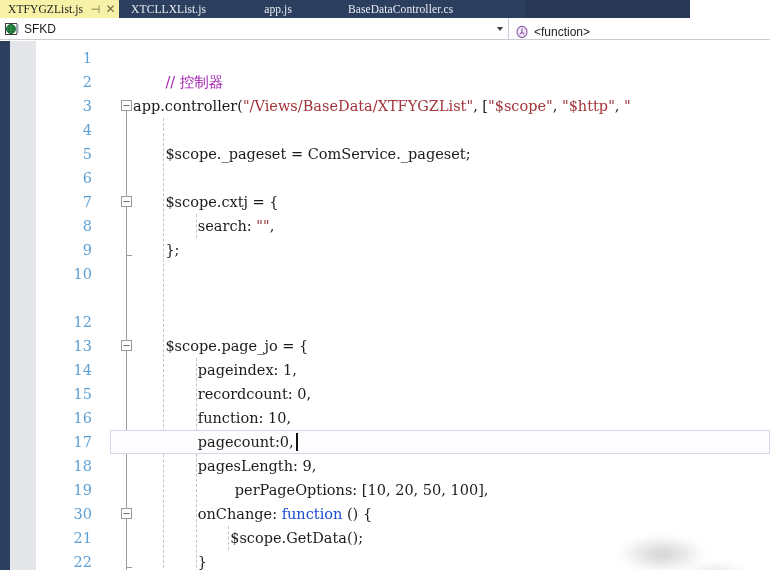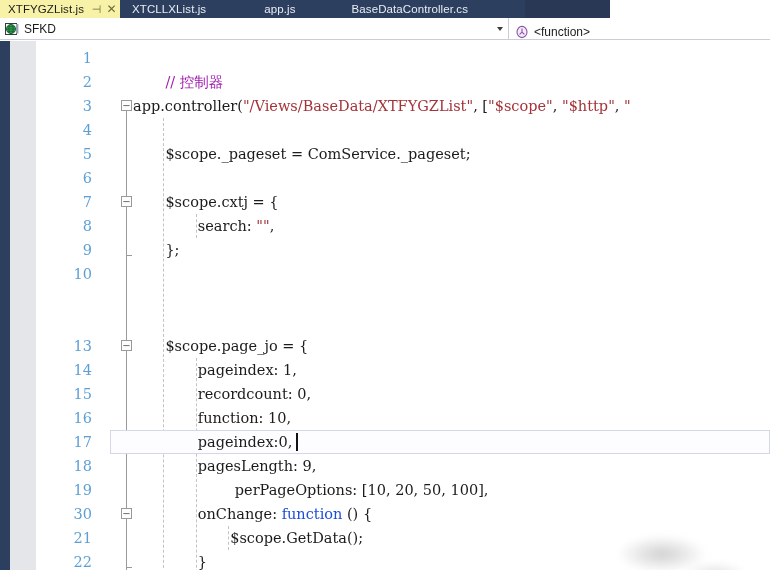--- a/index.html
+++ b/index.html
@@ -14,25 +14,26 @@
   #app {
     position: relative;
     width: 770px; height: 570px;
     background: #ffffff;
   }
 
   
   .tabbar {
     position: absolute;
     left: 0; top: 0;
-    width: 610px; height: 18px;
+    width: 690px; height: 18px;
     background: #293955;
     display: flex;
     align-items: stretch;
     overflow: hidden;
+    font-family: Liberation Serif, serif;
   }
   .tabstrip-bg {
     position: absolute;
     left: 0; top: 0;
     width: 525px; height: 18px;
     background: #2d3f5e;
   }
   .tabs {
     position: relative;
     display: flex;
@@ -338,41 +339,45 @@
           <div class="codetext" style="left: 197.8px;"><span class="tk-plain">search: </span><span class="tk-string">""</span><span class="tk-plain">,</span></div>
         </div>
         <div class="line" style="top: 197px;">
           <div class="lineno">9</div>
           <div class="codetext" style="left: 165.4px;"><span class="tk-plain">};</span></div>
         </div>
         <div class="line" style="top: 221px;">
           <div class="lineno">10</div>
           <div class="codetext" style="left: 133px;"></div>
         </div>
+        <div class="line" style="top: 269px;">
+          <div class="lineno">12</div>
+          <div class="codetext" style="left: 133px;"></div>
+        </div>
         <div class="line" style="top: 293px;">
           <div class="lineno">13</div>
           <div class="fold" style="top: 6px;">−</div>
           <div class="codetext" style="left: 165.4px;"><span class="tk-plain">$scope.page_jo = {</span></div>
         </div>
         <div class="line" style="top: 317px;">
           <div class="lineno">14</div>
           <div class="codetext" style="left: 197.8px;"><span class="tk-plain">pageindex: 1,</span></div>
         </div>
         <div class="line" style="top: 341px;">
           <div class="lineno">15</div>
           <div class="codetext" style="left: 197.8px;"><span class="tk-plain">recordcount: 0,</span></div>
         </div>
         <div class="line" style="top: 365px;">
           <div class="lineno">16</div>
           <div class="codetext" style="left: 197.8px;"><span class="tk-plain">function: 10,</span></div>
         </div>
         <div class="curline" style="top: 389px;"></div>
         <div class="line" style="top: 389px;">
           <div class="lineno">17</div>
-          <div class="codetext" style="left: 197.8px;"><span class="tk-plain">pageindex:0,</span></div>
+          <div class="codetext" style="left: 197.8px;"><span class="tk-plain">pagecount:0,</span></div>
         </div>
         <div class="caret" style="left: 296px; top: 392px;"></div>
         <div class="line" style="top: 413px;">
           <div class="lineno">18</div>
           <div class="codetext" style="left: 197.8px;"><span class="tk-plain">pagesLength: 9,</span></div>
         </div>
         <div class="line" style="top: 437px;">
           <div class="lineno">19</div>
           <div class="codetext" style="left: 197.8px; margin-left: 37px;"><span class="tk-plain">perPageOptions: [10, 20, 50, 100],</span></div>
         </div>

